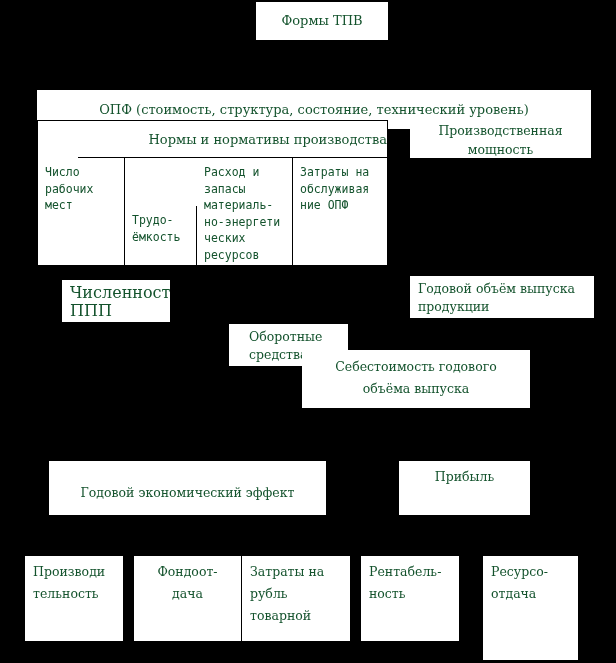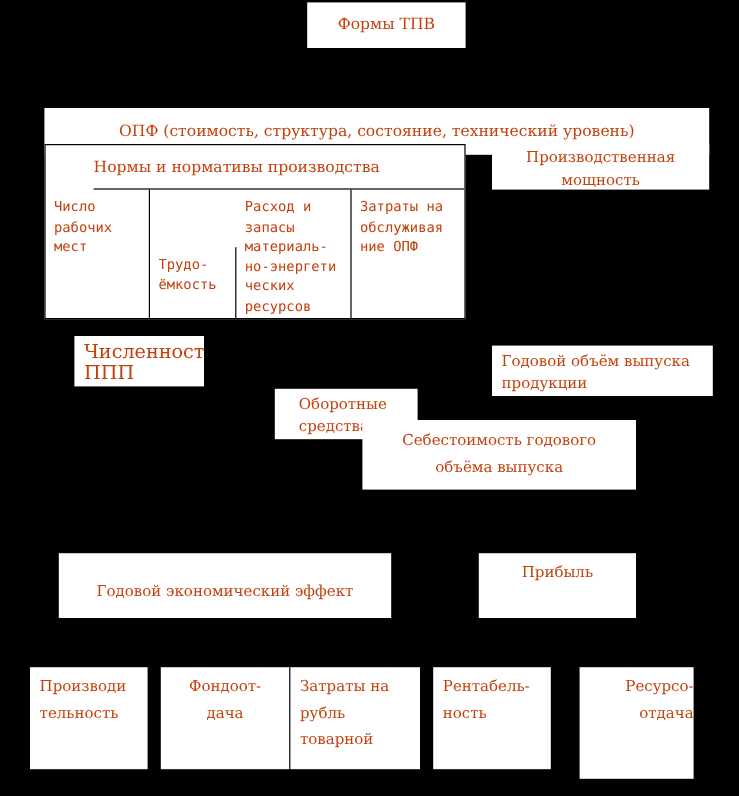--- a/index.html
+++ b/index.html
@@ -12,21 +12,21 @@
     position: relative;
     width: 616px;
     height: 663px;
     background: #000000;
     overflow: hidden;
     font-family: "DejaVu Serif", "Liberation Serif", serif;
   }
   .box {
     position: absolute;
     background: #ffffff;
-    color: #c2410c;
+    color: #14532d;
     box-sizing: border-box;
     overflow: hidden;
   }
   .txt {
     display: block;
     white-space: pre-line;
   }
   
   #n-forms {
     left: 256px; top: 2px; width: 132px; height: 38px;
@@ -43,21 +43,21 @@
   }
   
   #tbl {
     left: 37px; top: 120px; width: 351px; height: 146px;
     background: #ffffff;
     border: 1px solid #000000;
   }
   #tbl .hdr {
     height: 37px;
     line-height: 37px;
-    text-align: left;
+    text-align: right;
     font-size: 13px;
     border-bottom: 1px solid #000000;
     box-sizing: border-box;
     margin-left: 40px;
   }
   #tbl .cells {
     display: flex;
     height: 107px;
   }
   #tbl .cell {
@@ -89,21 +89,21 @@
     padding: 4px 0 0 8px;
   }
   #n-oborot {
     left: 229px; top: 280px; width: 119px; height: 42px;
     font-size: 12.5px;
     line-height: 18px;
     padding: 4px 0 0 20px;
     margin-top: 44px;
   }
   #n-output {
-    left: 410px; top: 288px; width: 184px; height: 42px;
+    left: 410px; top: 276px; width: 184px; height: 42px;
     font-size: 12.5px;
     line-height: 18px;
     padding: 4px 0 0 8px;
   }
   #n-cost {
     left: 302px; top: 350px; width: 228px; height: 58px;
     text-align: center;
     font-size: 12.5px;
     line-height: 22px;
     padding-top: 6px;
@@ -128,21 +128,21 @@
     height: 85px;
     font-size: 12.5px;
     line-height: 22px;
     padding: 5px 0 0 8px;
   }
   .metric.center { text-align: center; padding-left: 0; }
   #m0 { left: 25px;  width: 98px; }
   #m1 { left: 134px; width: 107px; }
   #m2 { left: 242px; width: 108px; }
   #m3 { left: 361px; width: 98px; }
-  #m4 { left: 483px; width: 95px; height: 93px; text-align: right; }
+  #m4 { left: 483px; width: 95px; height: 104px; }
 </style>
 </head>
 <body>
 
 <div id="canvas">
 
   <div class="box" id="n-forms">
     <span class="txt">Формы ТПВ</span>
   </div>
 

